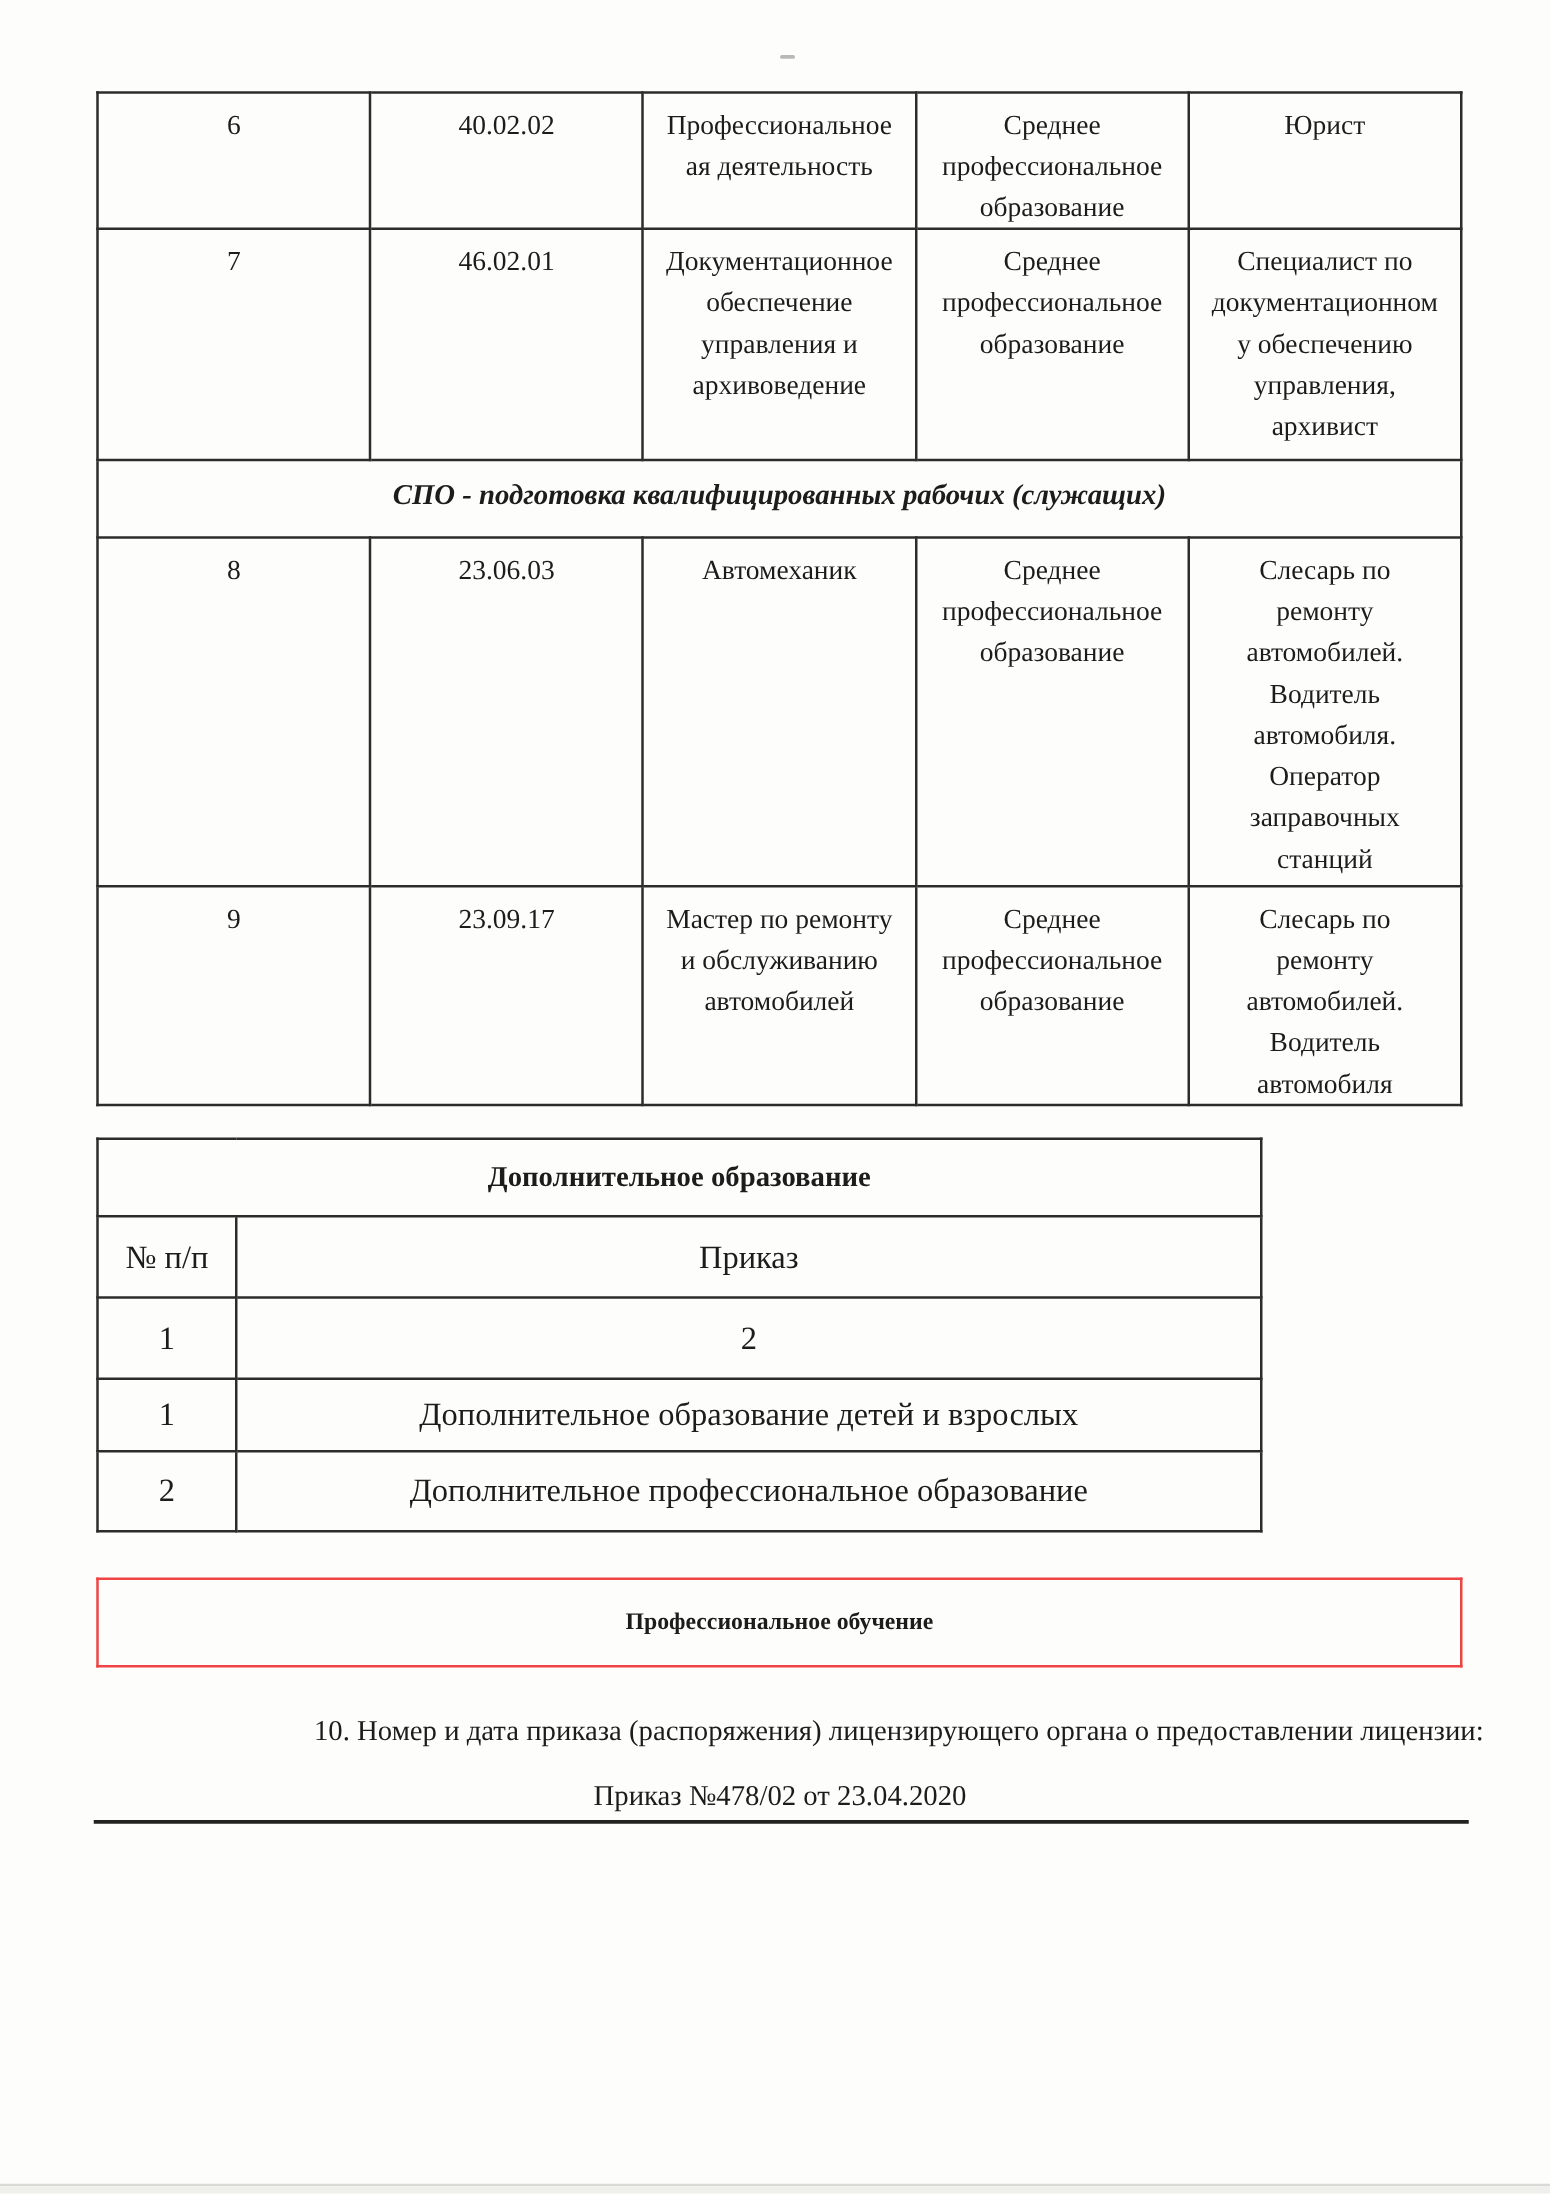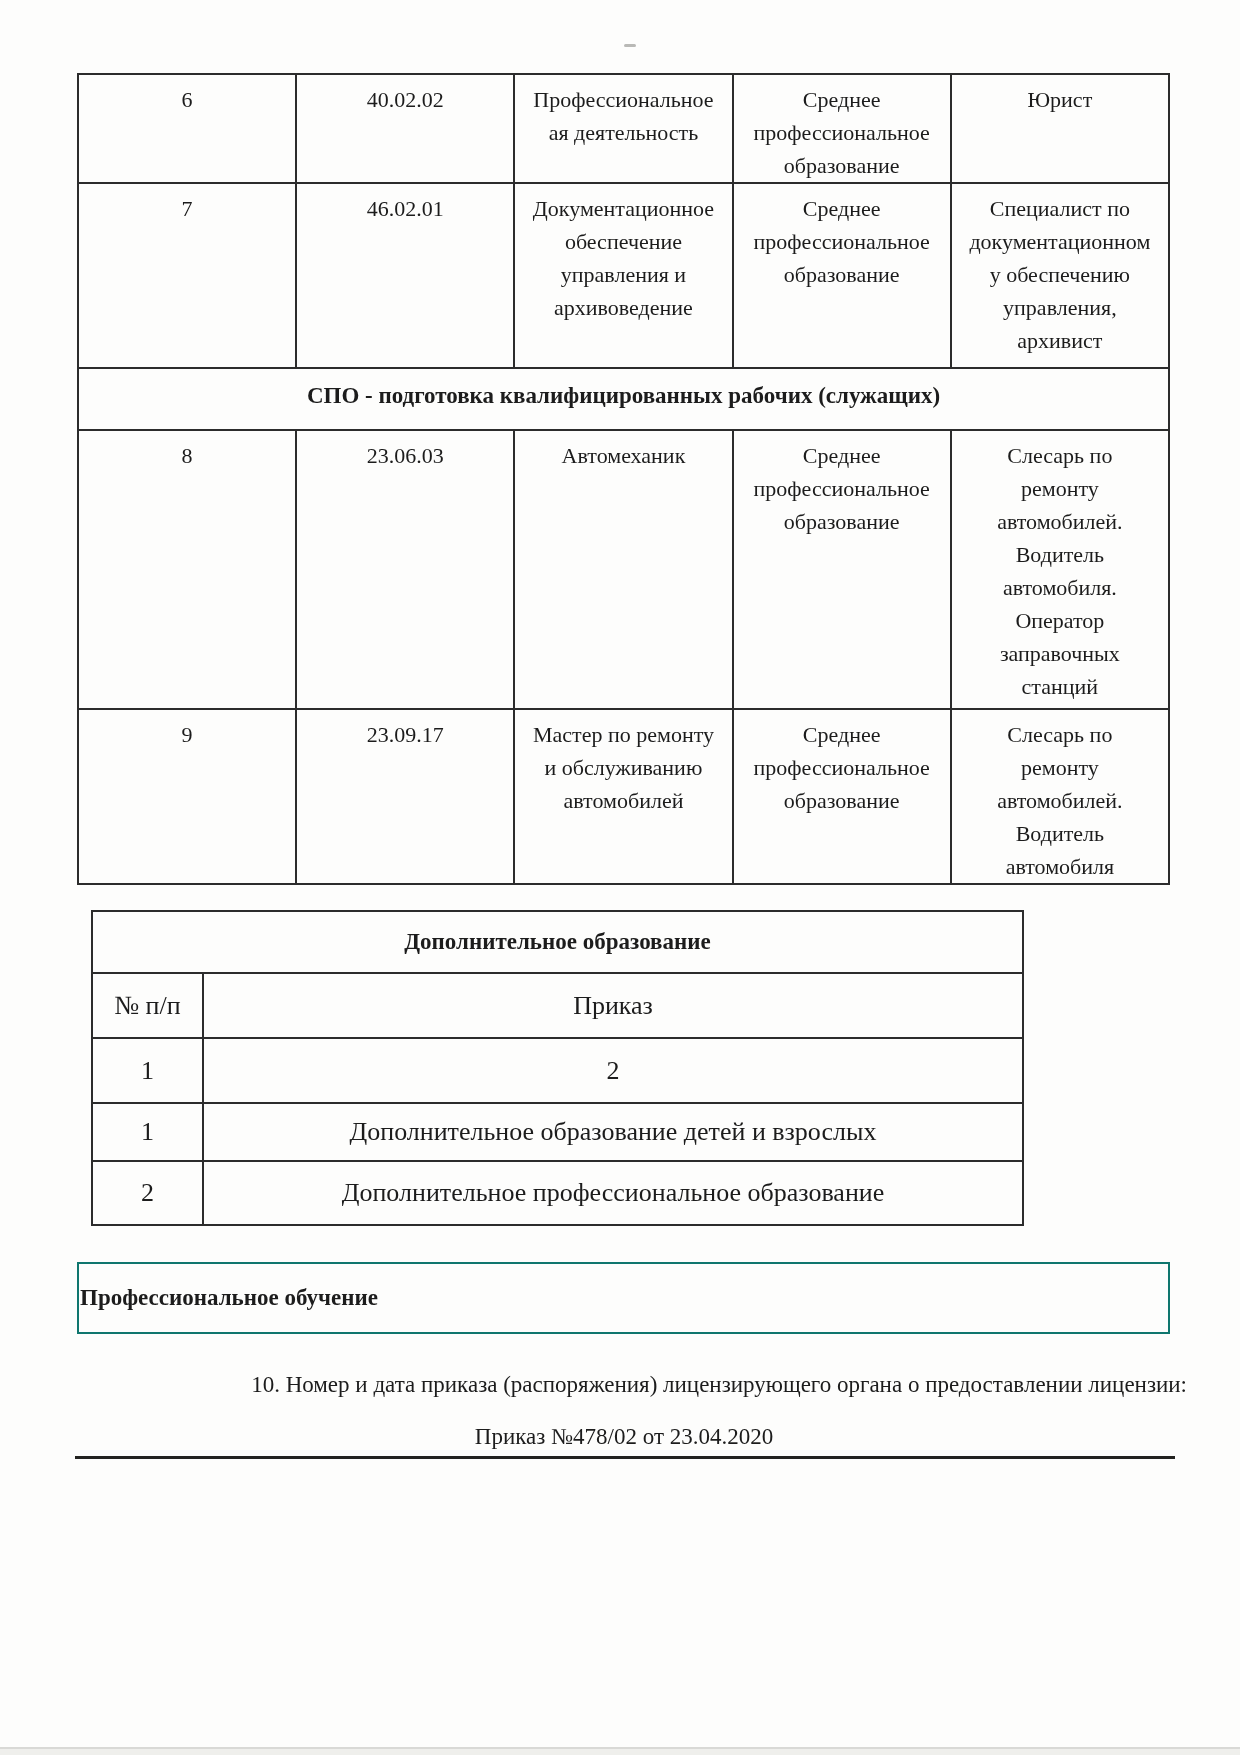--- a/index.html
+++ b/index.html
@@ -39,31 +39,30 @@
     overflow: hidden;
   }
   table.t1 td.section-cell {
     font-weight: bold;
     font-size: 23px;
     padding-top: 12px;
     line-height: 30px;
   }
   tr.r6 { height: 105px; }
   tr.r7 { height: 185px; }
-  tr.rsec { height: 62px; }
+  tr.rsec { height: 62px; font-style: italic; }
   tr.r8 { height: 279px; }
   tr.r9 { height: 175px; }
 
   
   table.t2 {
     position: absolute;
     left: 77px;
     top: 910px;
     width: 933px;
-    margin-left: 14px;
   }
   table.t2 td {
     border: 2px solid #2c2c2c;
     vertical-align: middle;
     text-align: center;
     font-size: 26px;
     line-height: 28px;
     padding: 2px 6px;
     overflow: hidden;
   }
@@ -79,26 +78,26 @@
   tr.t2-r2 { height: 64px; }
 
   
   table.t3 {
     position: absolute;
     left: 77px;
     top: 1262px;
     width: 1093px;
   }
   table.t3 td {
-    border: 2px solid #0f766e;
+    border: 2px solid #ef4444;
     height: 66px;
     vertical-align: middle;
-    text-align: left;
+    text-align: center;
     font-weight: bold;
-    font-size: 23px;
+    font-size: 19px;
     overflow: hidden;
   }
 
   
   .item10 {
     position: absolute;
     left: 87px;
     top: 1370px;
     width: 1100px;
     font-size: 23px;

